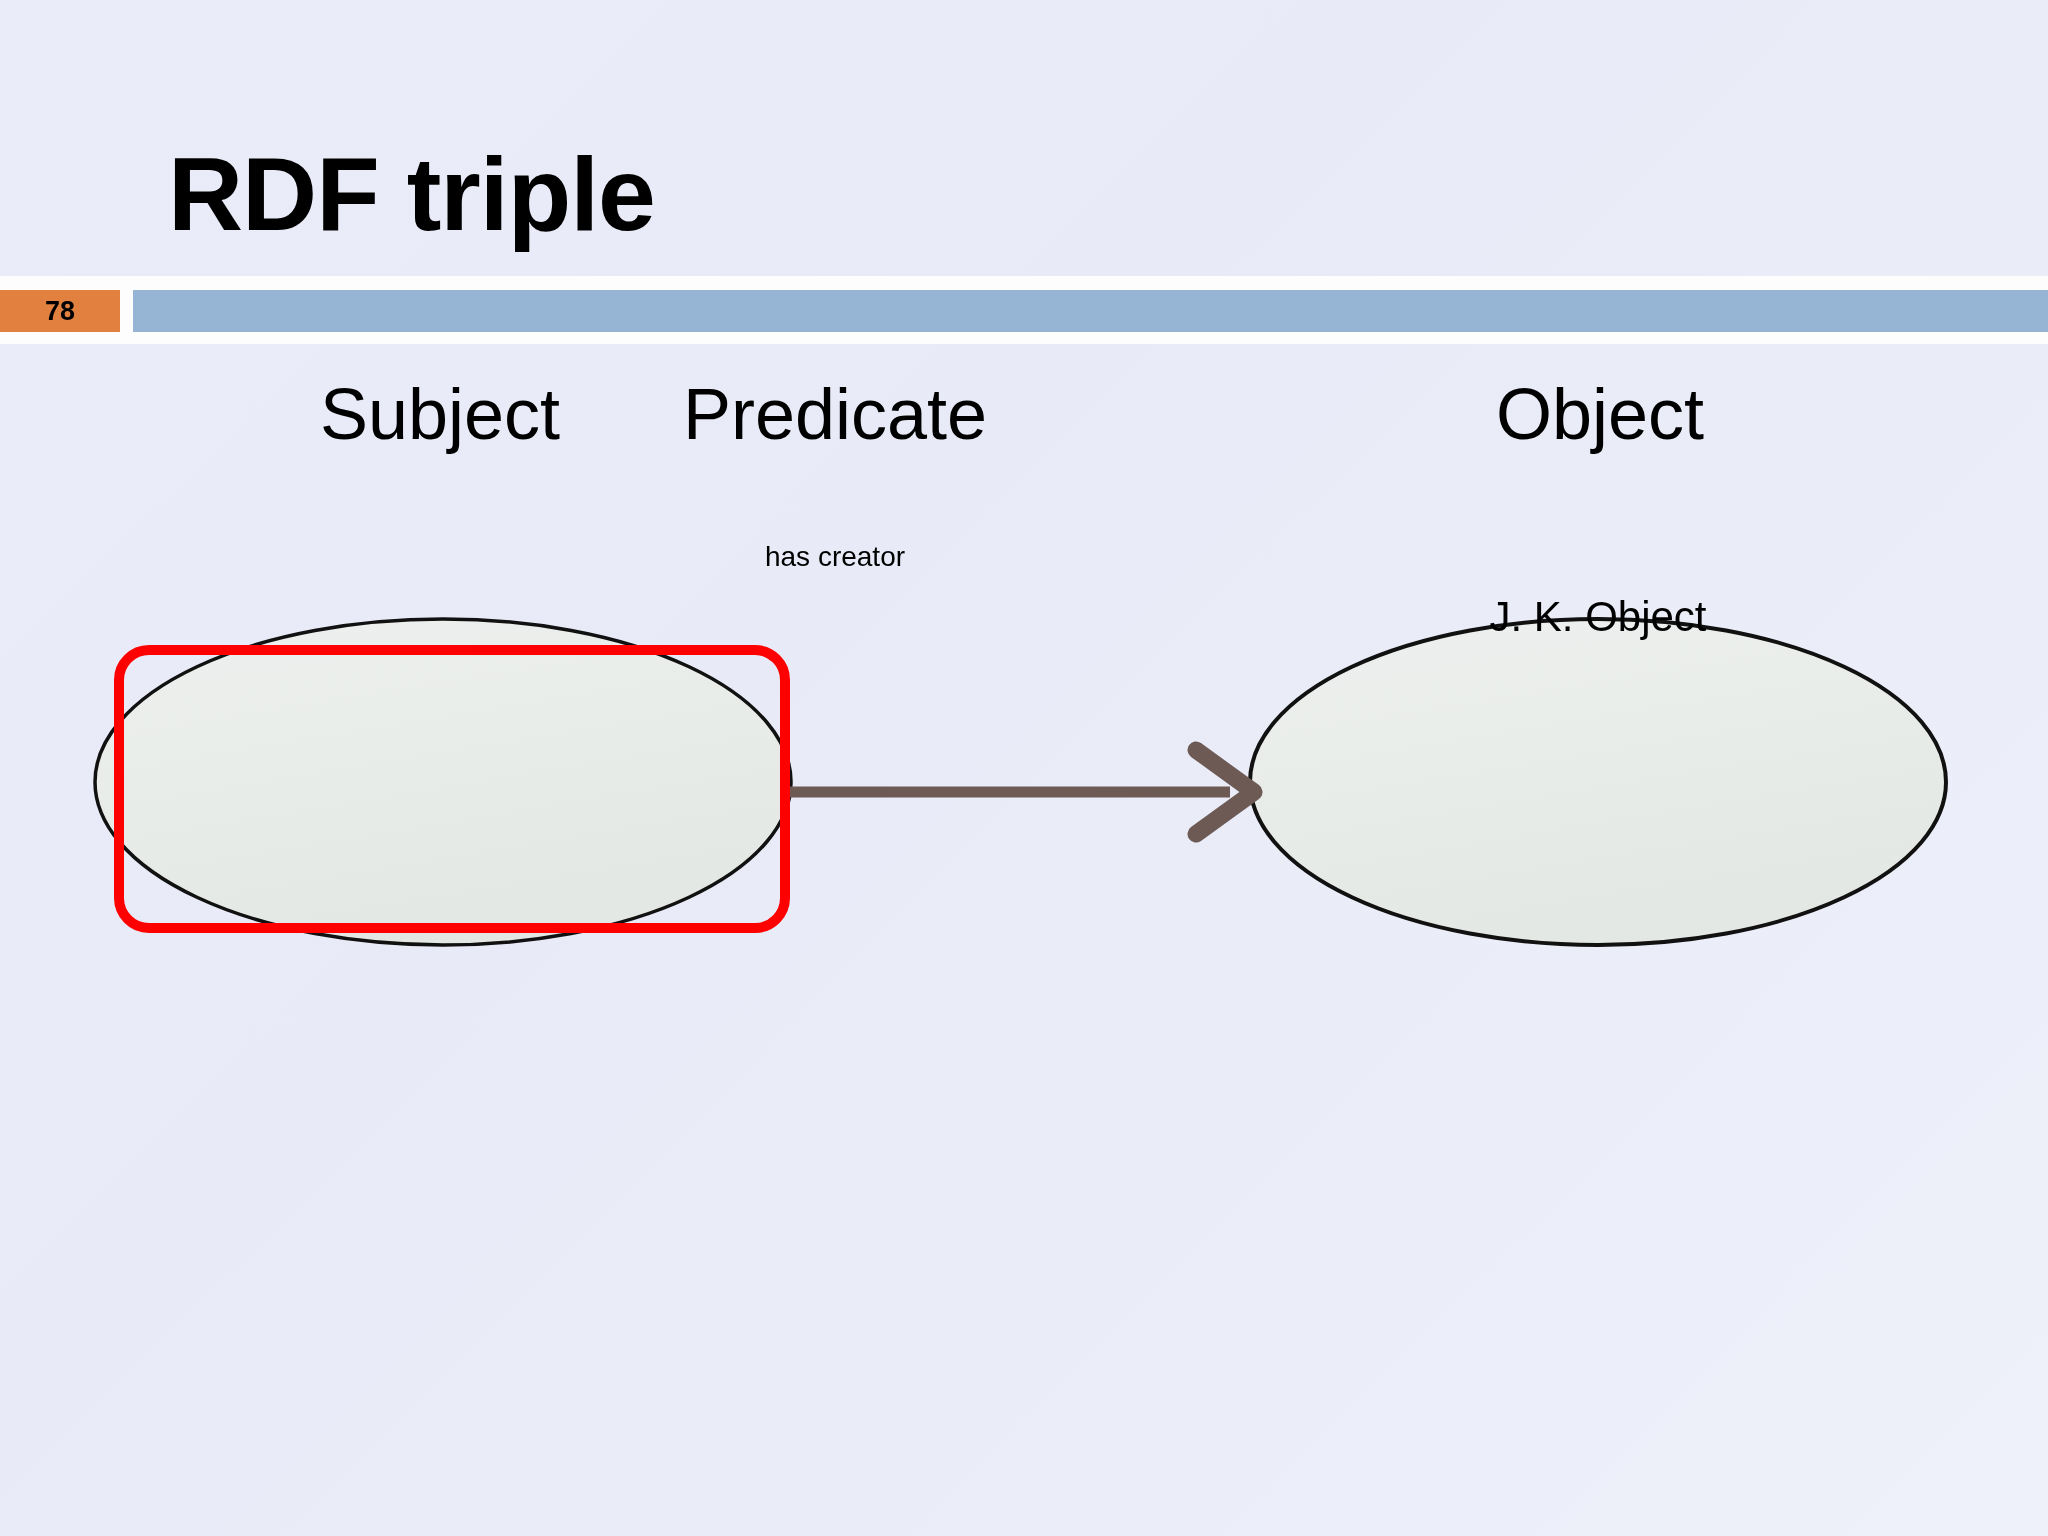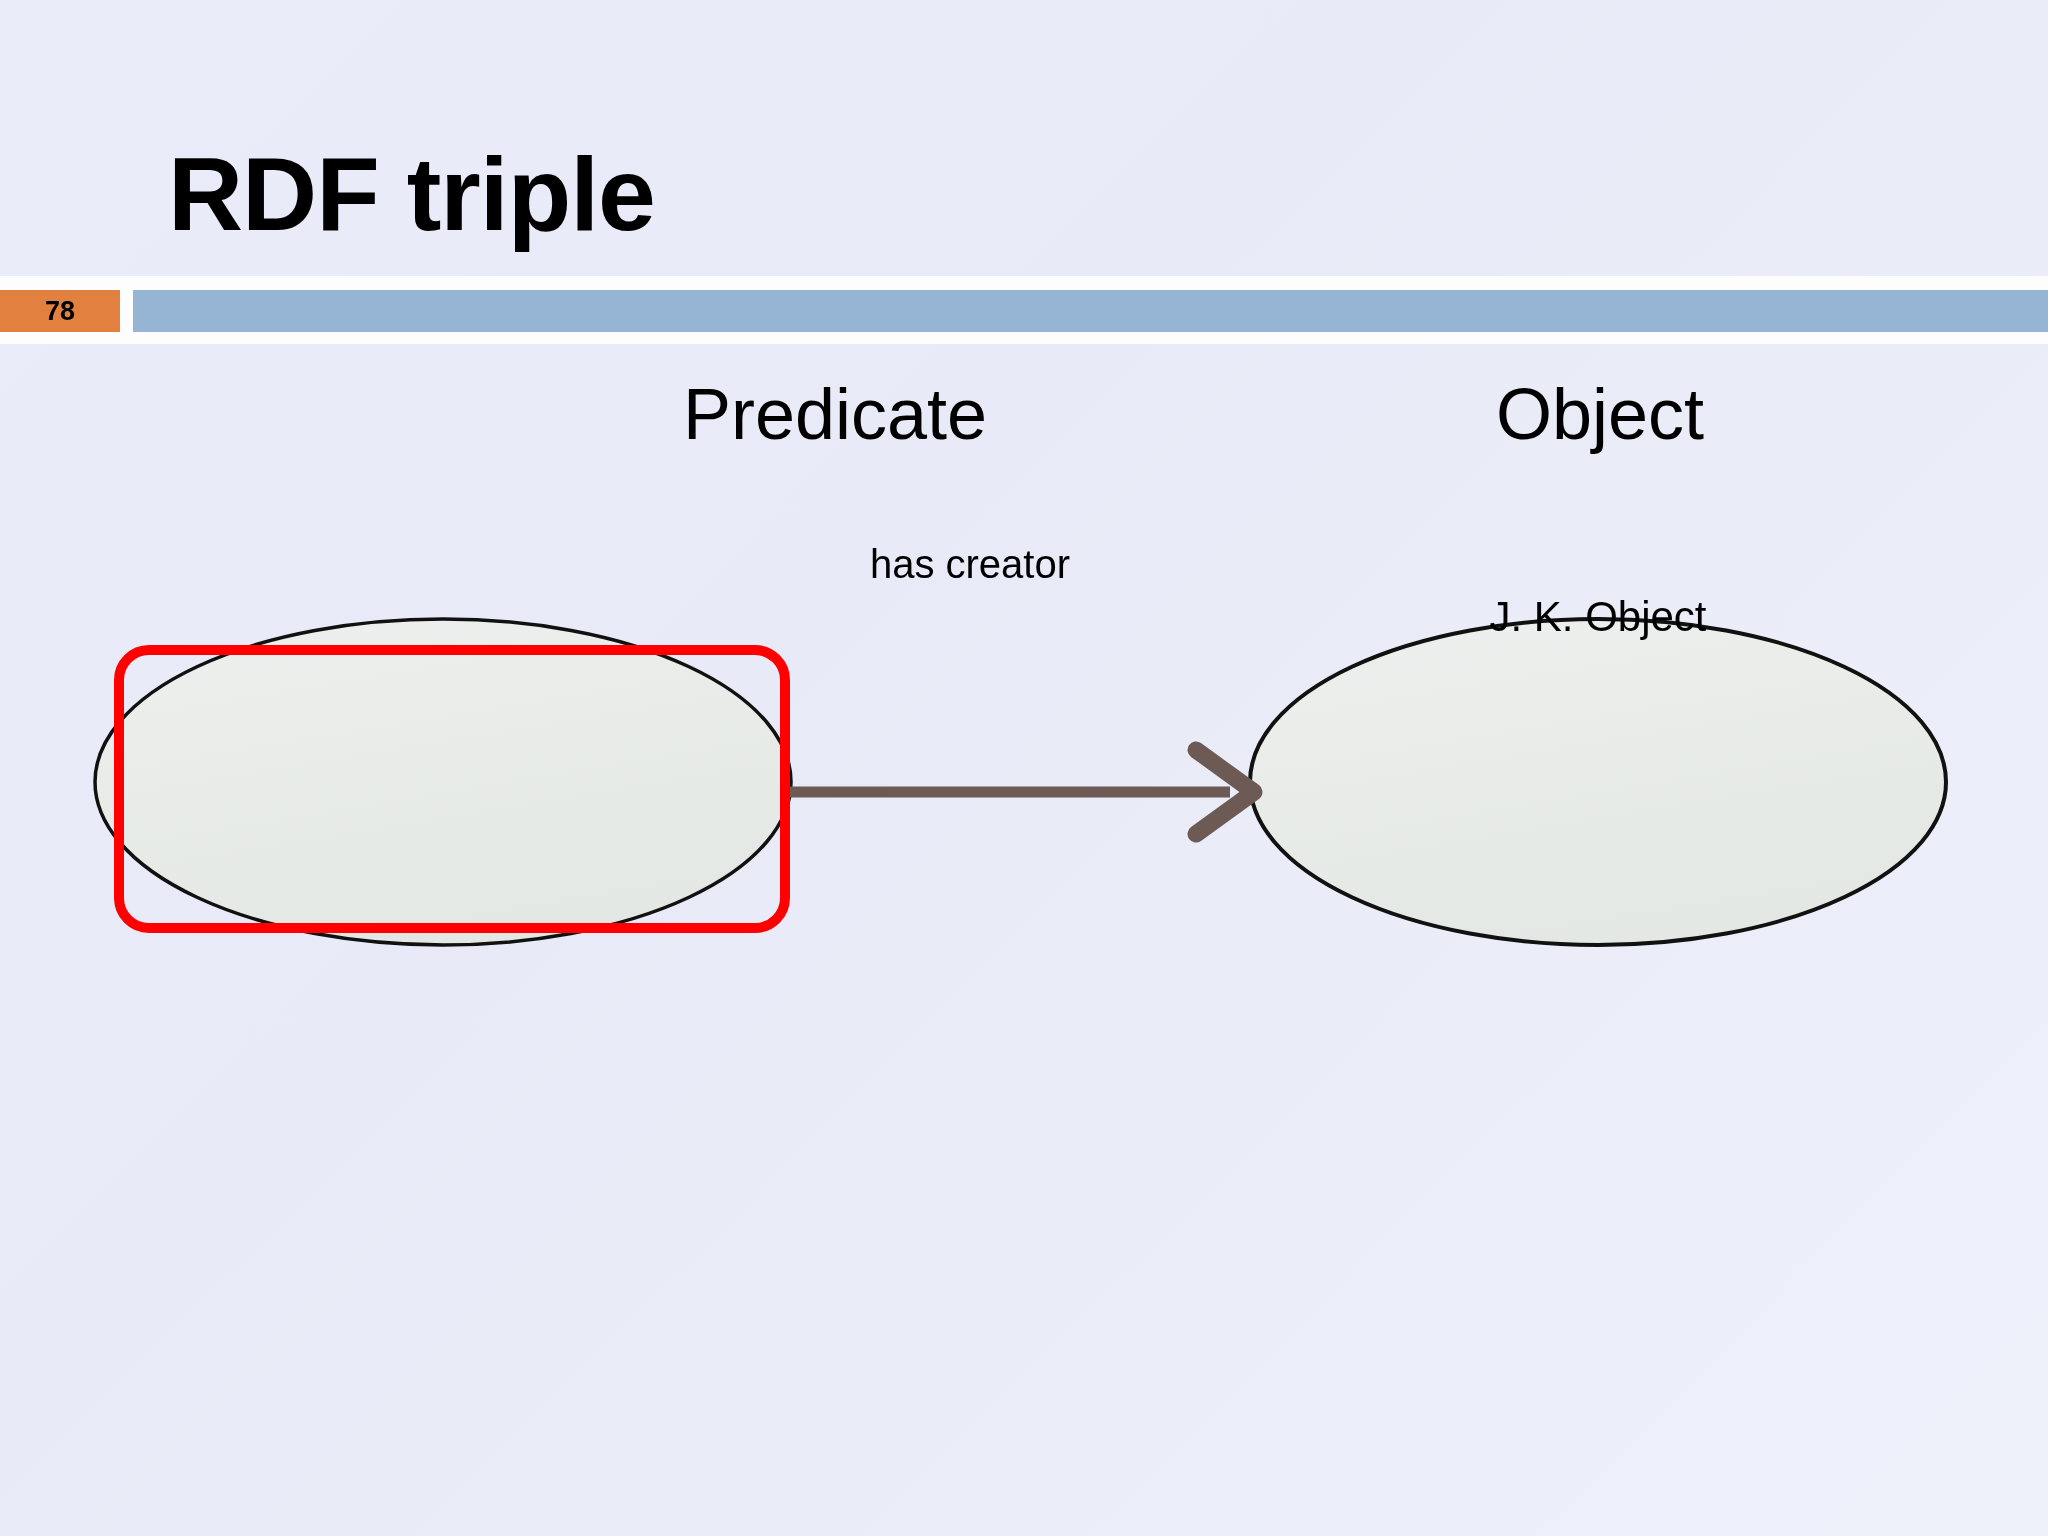--- a/index.html
+++ b/index.html
@@ -107,22 +107,22 @@
     left: 1250px;
     top: 28px;
     width: 700px;
   }
 
   #edge-label {
     position: absolute;
     left: 600px;
     top: 196px;
     width: 470px;
-    text-align: right;
-    font-size: 40px;
+    text-align: center;
+    font-size: 28px;
     color: #000000;
     line-height: 1.2;
   }
 
   .node-text {
     position: absolute;
     font-size: 42px;
     color: #000000;
     text-align: center;
     line-height: 1.2;
@@ -166,20 +166,21 @@
 
       <ellipse cx="1598" cy="438" rx="348" ry="163" fill="url(#nodeFill)" stroke="#111111" stroke-width="4"></ellipse>
 
       <line x1="790" y1="448" x2="1230" y2="448" stroke="#6d5a55" stroke-width="11" stroke-linecap="butt"></line>
 
       <polyline points="1196,406 1254,448 1196,490" fill="none" stroke="#6d5a55" stroke-width="17" stroke-linecap="round" stroke-linejoin="round"></polyline>
 
       <rect x="119" y="306" width="666" height="278" rx="30" ry="30" fill="none" stroke="#ff0000" stroke-width="10"></rect>
     </svg>
 
+    <div id="label-subject" class="role-label">Subject</div>
 
     <div id="label-object" class="role-label">Object</div>
 
     <div id="label-predicate" class="role-label">Predicate</div>
 
     <div id="edge-label">has creator</div>
 
 
     <div id="node-text-object" class="node-text">J. K. Object</div>
 

